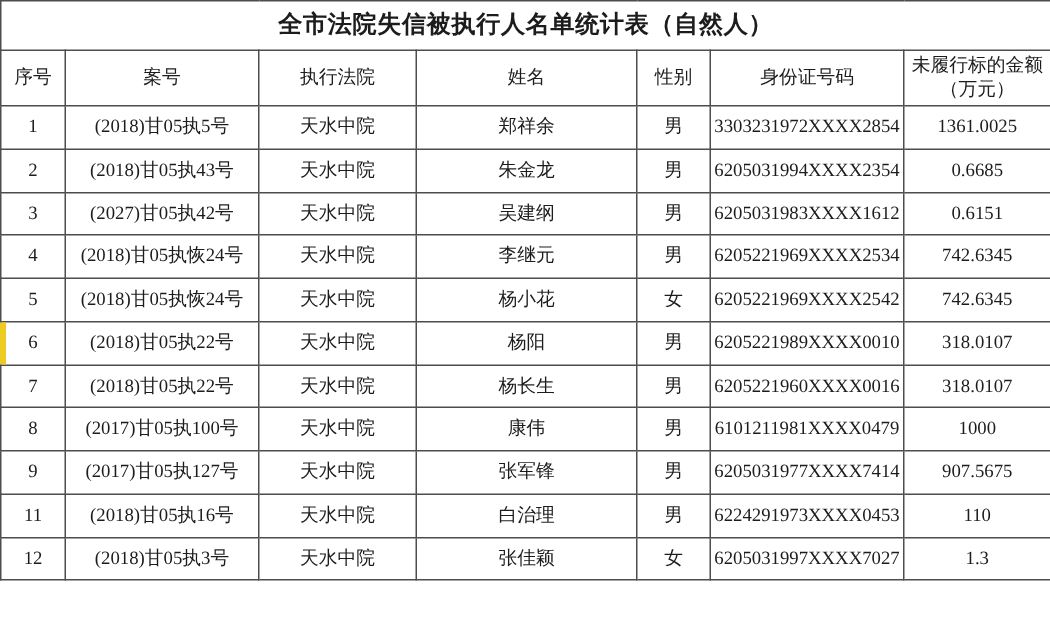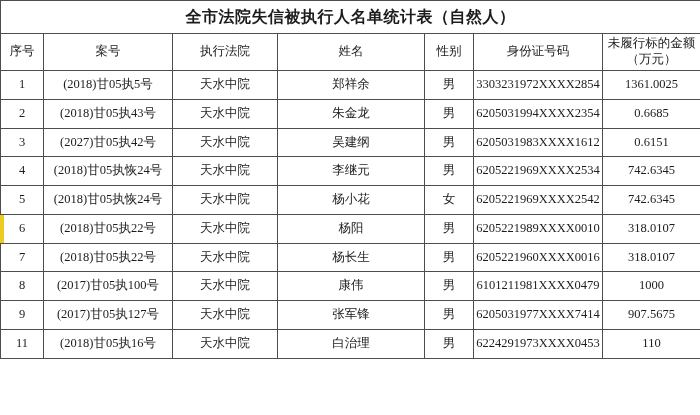--- a/index.html
+++ b/index.html
@@ -173,16 +173,25 @@
     </tr>
     <tr>
       <td>11</td>
       <td>(2018)甘05执16号</td>
       <td>天水中院</td>
       <td>白治理</td>
       <td>男</td>
       <td>6224291973XXXX0453</td>
       <td>110</td>
     </tr>
+    <tr>
+      <td>12</td>
+      <td>(2018)甘05执3号</td>
+      <td>天水中院</td>
+      <td>张佳颖</td>
+      <td>女</td>
+      <td>6205031997XXXX7027</td>
+      <td>1.3</td>
+    </tr>
   </tbody>
 </table>
 
 <div class="row-marker"></div>
 
 </body></html>

